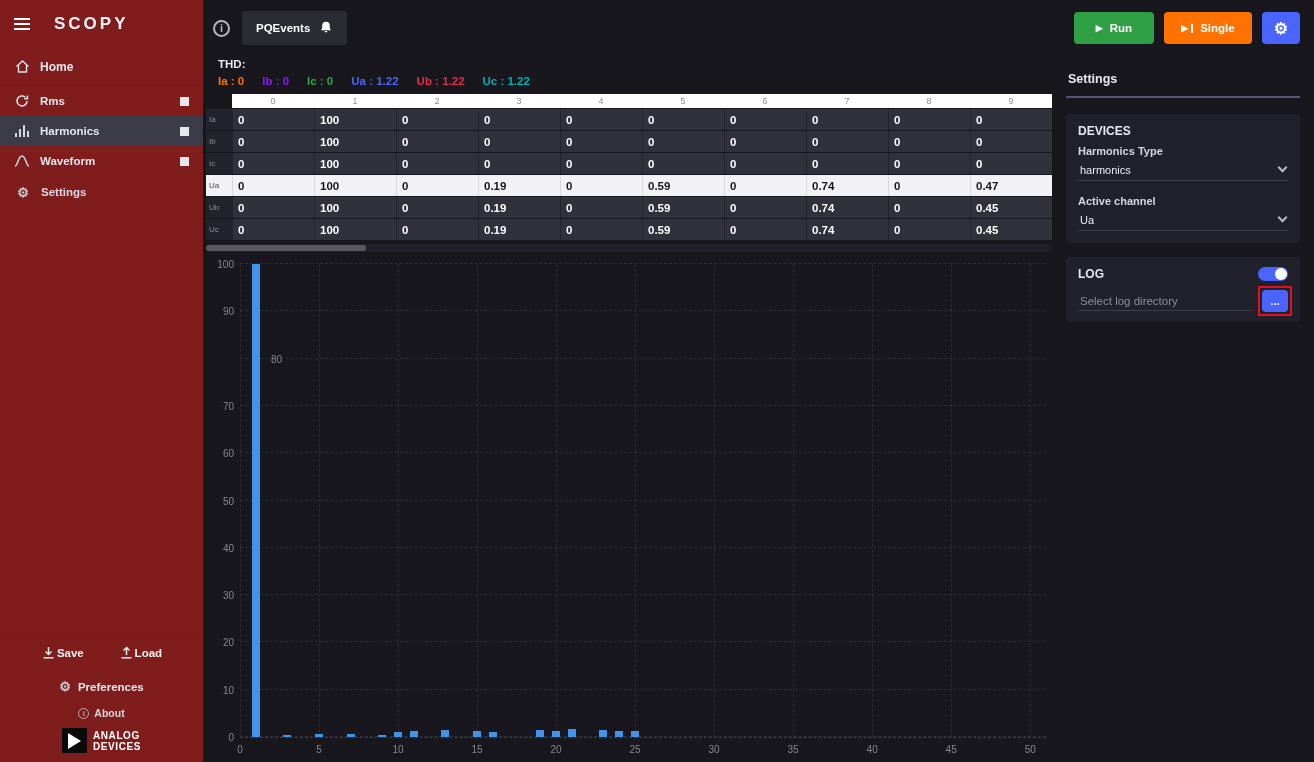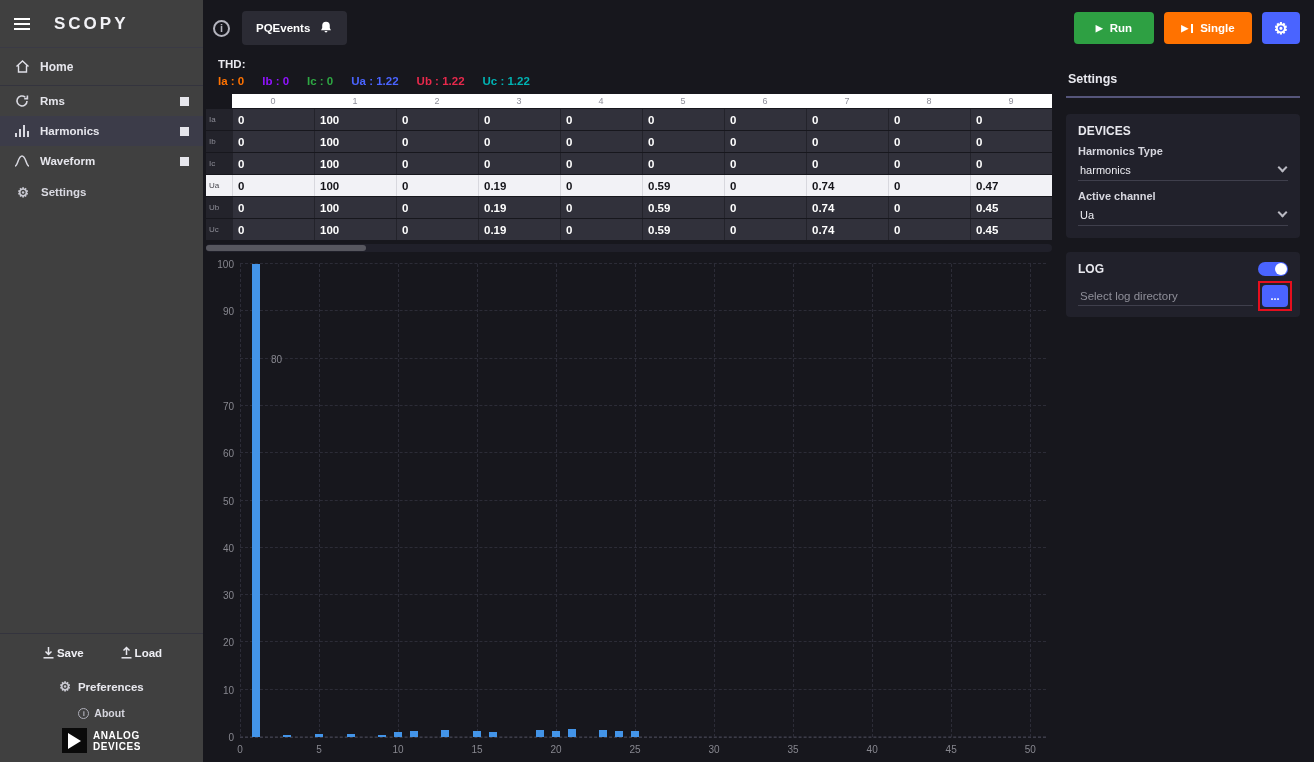--- a/index.html
+++ b/index.html
@@ -1,21 +1,21 @@
 <!DOCTYPE html>
 <html><head>
 <meta charset="utf-8">
 <style>
   *{box-sizing:border-box;margin:0;padding:0}
   html,body{width:1314px;height:762px;overflow:hidden;background:#17171d;
     font-family:"Liberation Sans",sans-serif;color:#e8e8ee}
   .app{display:flex;width:100%;height:100%}
 
   
-  .sidebar{width:203px;flex:none;background:#404040;display:flex;flex-direction:column}
+  .sidebar{width:203px;flex:none;background:#7f1d1d;display:flex;flex-direction:column}
   .sb-header{height:48px;display:flex;align-items:center;padding:0 14px;gap:24px;border-bottom:1px solid #3a3a45}
   .hamburger{display:inline-flex;flex-direction:column;gap:3px;cursor:pointer}
   .hamburger i{width:16px;height:2px;background:#fff;display:block}
   .logo{font-size:17px;font-weight:bold;letter-spacing:3px;color:#f2f2f6}
   .sb-item{display:flex;align-items:center;gap:10px;padding:0 14px;font-size:12px;font-weight:bold;color:#e6e6ec;cursor:pointer}
   .sb-home{height:38px;border-bottom:1px solid #34343e}
   .sb-plugin{display:flex;align-items:center;justify-content:space-between;padding:7px 16px 9px 14px;border-bottom:1px solid #34343e;cursor:pointer}
   .plugin-name{font-size:12px;font-weight:bold;display:block}
   .plugin-serial{font-size:10px;color:#cfcfd6;display:block;margin-top:2px;font-weight:bold}
   .chevron{width:7px;height:7px;border-right:2px solid #b9b9c2;border-bottom:2px solid #b9b9c2;transform:rotate(45deg);display:inline-block;margin-top:-4px}
@@ -78,21 +78,21 @@
   .vgrid{position:absolute;top:0;bottom:0;width:0;border-left:1px dashed #2c2c37}
   .ylab{position:absolute;left:-36px;width:30px;text-align:right;font-size:10px;color:#87878f;transform:translateY(50%)}
   .xlab{position:absolute;bottom:-18px;transform:translateX(-50%);font-size:10px;color:#87878f}
   .bar{position:absolute;bottom:0;width:8px;transform:translateX(-50%)}
 
   
   .panel{width:258px;flex:none;padding:8px 14px 0 10px;display:flex;flex-direction:column}
   .panel-title{font-size:12.5px;font-weight:bold;padding:8px 2px 10px;border-bottom:2px solid #55557a;margin-bottom:16px}
   .sect{background:#21212b;border-radius:4px;padding:10px 12px;margin-bottom:14px}
   .sect-head{font-size:12px;font-weight:bold;margin-bottom:7px}
-  .field{margin-bottom:9px}
+  .field{margin-bottom:14px}
   .field label{font-size:11px;font-weight:bold;color:#d6d6de;display:block;margin-bottom:2px;cursor:default}
   .select{display:flex;align-items:center;justify-content:space-between;height:22px;border-bottom:1px solid #3f3f4c;font-size:11px;color:#ededf2;cursor:pointer;padding:0 2px}
   .log-head{display:flex;align-items:center;justify-content:space-between;margin-bottom:9px}
   .toggle{width:30px;height:14px;border-radius:8px;background:#4a64ff;position:relative;cursor:pointer;display:inline-block;flex:none}
   .knob{position:absolute;right:1px;top:1px;width:12px;height:12px;border-radius:50%;background:#fff}
   .log-row{display:flex;align-items:center;gap:9px}
   .log-input{flex:1;min-width:0;background:transparent;border:none;border-bottom:1px solid #3f3f4c;color:#bdbdc7;font-size:11.5px;padding:3px 2px;font-family:inherit;outline:none}
   .log-input::placeholder{color:#8f8f99}
   .browse-wrap{position:relative;flex:none}
   .browse{width:26px;height:22px;background:#4a64ff;border:none;border-radius:4px;color:#fff;font-size:11px;font-weight:bold;cursor:pointer;line-height:1;font-family:inherit}

